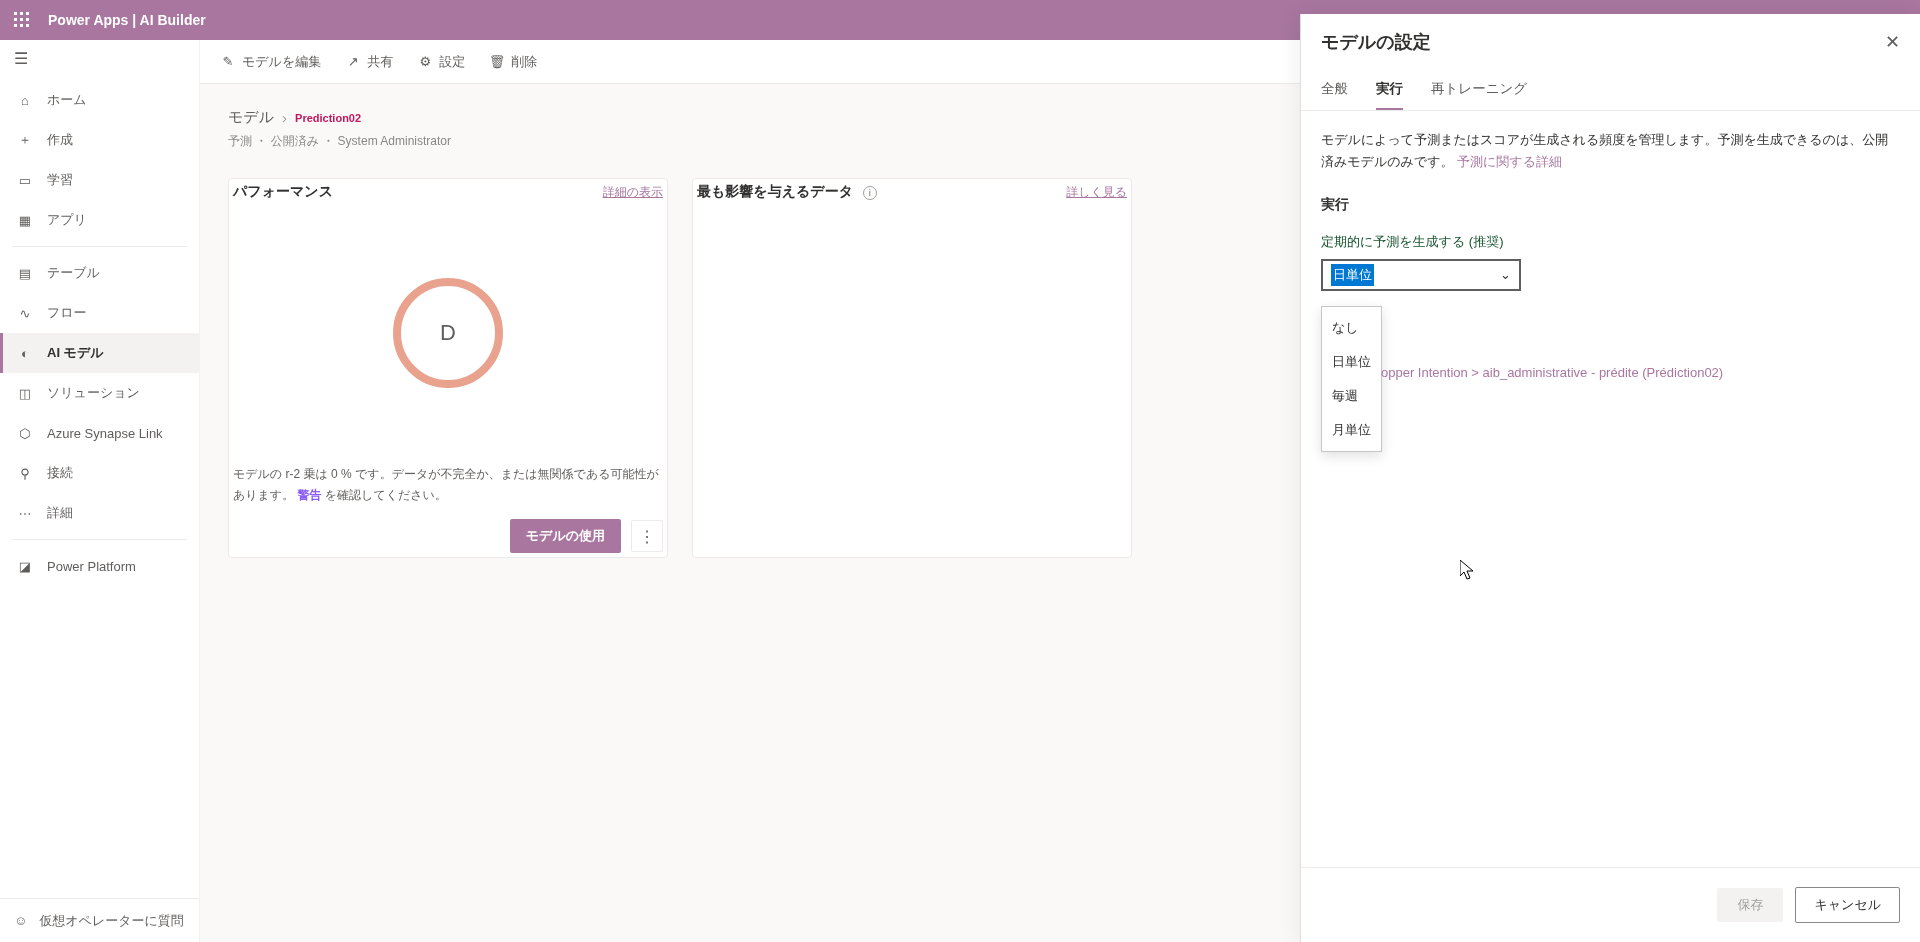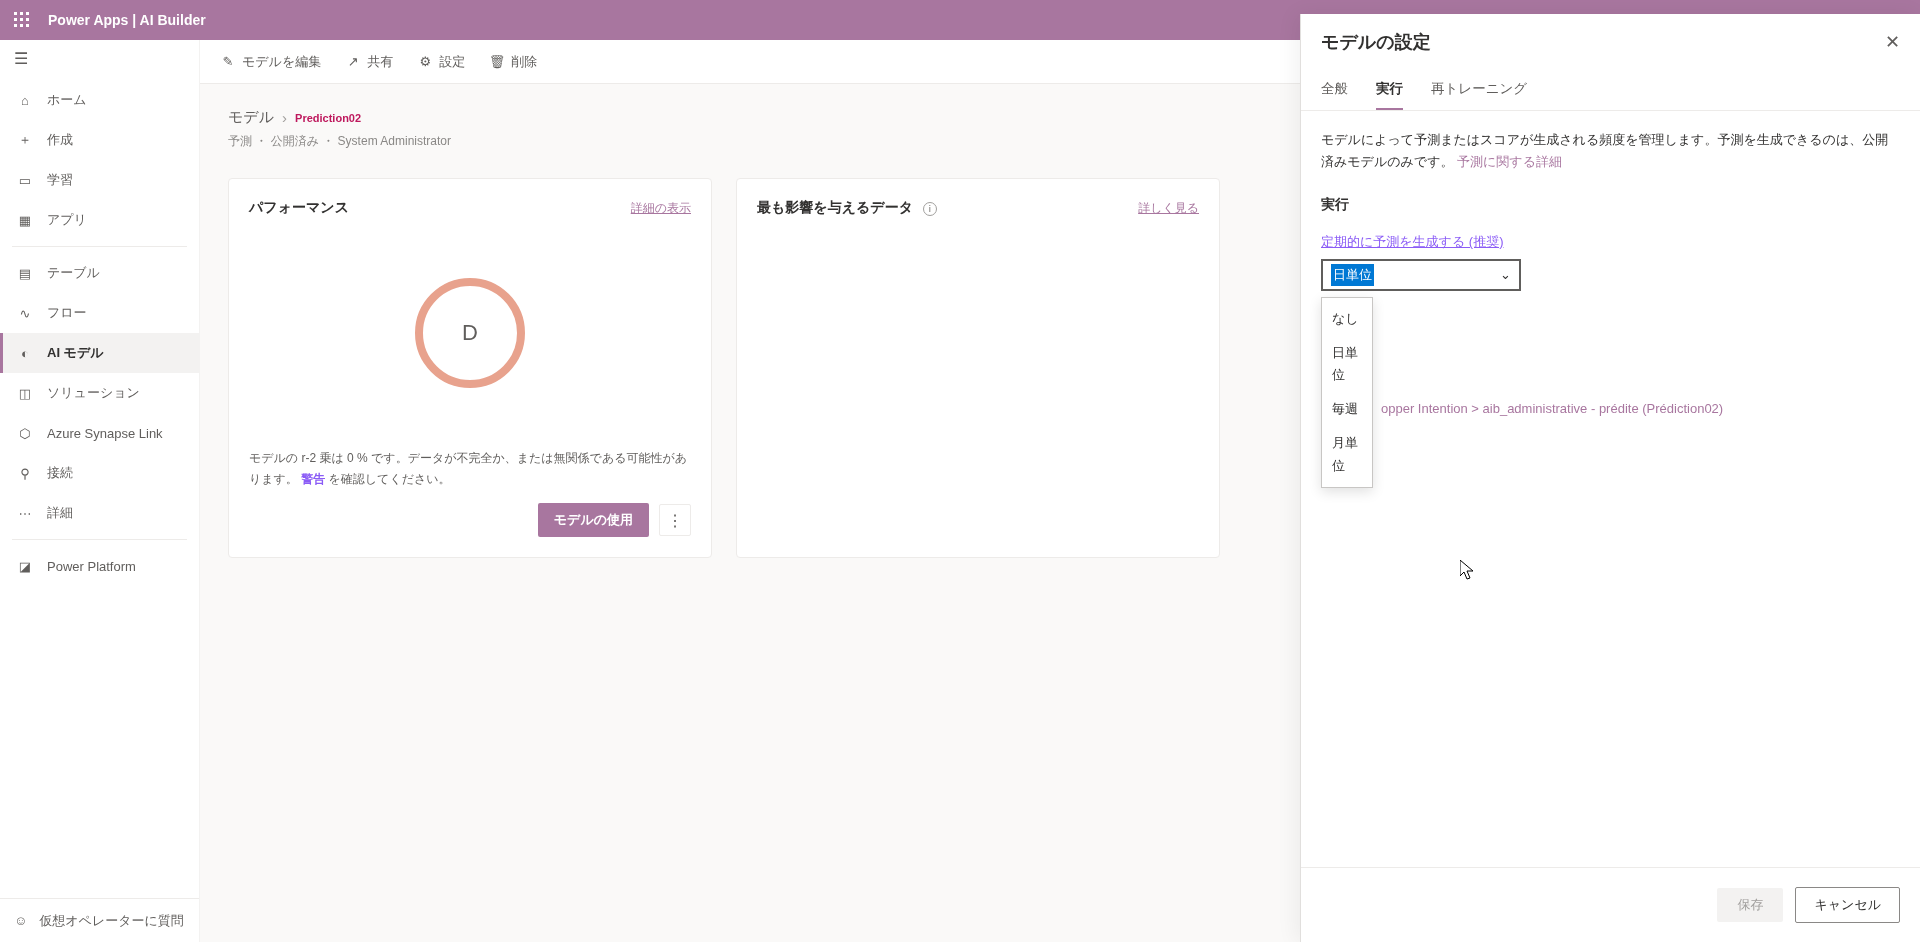--- a/index.html
+++ b/index.html
@@ -91,22 +91,22 @@
 }
 .bc { font-size: 15px; color: #605e5c; display:flex; align-items:center; gap:8px;}
 .bc .arrow { color: #a19f9d; }
 .bc .cur { color: #be185d; font-size: 11px; font-weight: 700; }
 .subline { margin-top:6px; font-size:12px; color:#8a8886;}
 .cards { margin-top: 28px; display:flex; gap:24px; }
 .card {
   background:#ffffff;
   border:1px solid #edebe9;
   border-radius:4px;
-  padding:20px;
-  width: 484px;
+  padding:4px;
+  width: 440px;
   min-height: 380px;
   position: relative;
   display:flex;
   flex-direction:column;
 }
 .card .chead { display:flex; justify-content:space-between; align-items:center; font-size:14px; color:#323130; font-weight:600;}
 .card .chead a { font-size:12px; color:#a8769f; text-decoration:underline; font-weight:400; cursor:pointer;}
 .gauge-wrap{flex:1; display:flex; align-items:center; justify-content:center;}
 .gauge{
   width:110px;height:110px;border-radius:50%;
@@ -136,29 +136,29 @@
 }
 .phead{height:56px;display:flex;align-items:center;justify-content:space-between;padding:0 20px;}
 .phead .tt{font-size:18px;font-weight:600;color:#323130;}
 .close-x{font-size:18px;color:#605e5c;cursor:pointer;}
 .ptabs{display:flex;gap:28px;padding:0 20px;border-bottom:1px solid #edebe9;align-items:flex-end;}
 .ptab{padding:10px 0;font-size:13.5px;color:#605e5c;cursor:pointer;border-bottom:2px solid transparent;}
 .ptab.active{color:#323130;font-weight:600;border-bottom:2px solid #a8769f;}
 .pbody{padding:18px 20px;flex:1;overflow:auto;font-size:13px;color:#323130;line-height:1.7;}
 .pbody a{color:#a8769f;text-decoration:none;}
 .sect-label{margin-top:20px;font-weight:600;font-size:14px;color:#323130;}
-.field-label{margin-top:14px;font-size:13px;color:#8b5cf6;text-decoration:underline;}
+.field-label{margin-top:14px;font-size:13px;color:#14532d;}
 .combo{
   margin-top:6px;width:200px;height:32px;border:2px solid #605e5c;
   display:flex;align-items:center;justify-content:space-between;padding:0 8px;font-size:13px;cursor:pointer;
 }
 .combo .sel{background:#0078d4;color:#fff;padding:0 2px;}
 .dropdown{
-  width:52px;background:#fff;border:1px solid #c8c6c4;box-shadow:0 4px 12px rgba(0,0,0,.12);
-  margin-top:6px;padding:4px 0;font-size:13px;
+  width:61px;background:#fff;border:1px solid #c8c6c4;box-shadow:0 4px 12px rgba(0,0,0,.12);
+  margin-top:15px;padding:4px 0;font-size:13px;
 }
 .dropdown .opt{padding:6px 10px;cursor:pointer;color:#323130;}
 .outlink{font-size:13px;color:#a8769f;margin-left:60px;position:relative;top:-90px;}
 .pfoot{height:75px;border-top:1px solid #edebe9;display:flex;align-items:center;justify-content:flex-end;gap:12px;padding:0 20px;}
 .btn-save{padding:8px 20px;background:#f3f2f1;color:#a19f9d;border:none;border-radius:2px;font-size:13px;}
 .btn-cancel{padding:8px 18px;background:#fff;color:#323130;border:1px solid #8a8886;border-radius:2px;font-size:13px;cursor:pointer;}
 
 .info-icon{display:inline-flex;width:14px;height:14px;border:1px solid #a19f9d;border-radius:50%;align-items:center;justify-content:center;font-size:9px;color:#a19f9d;margin-left:6px;}
 
 .cursor{

